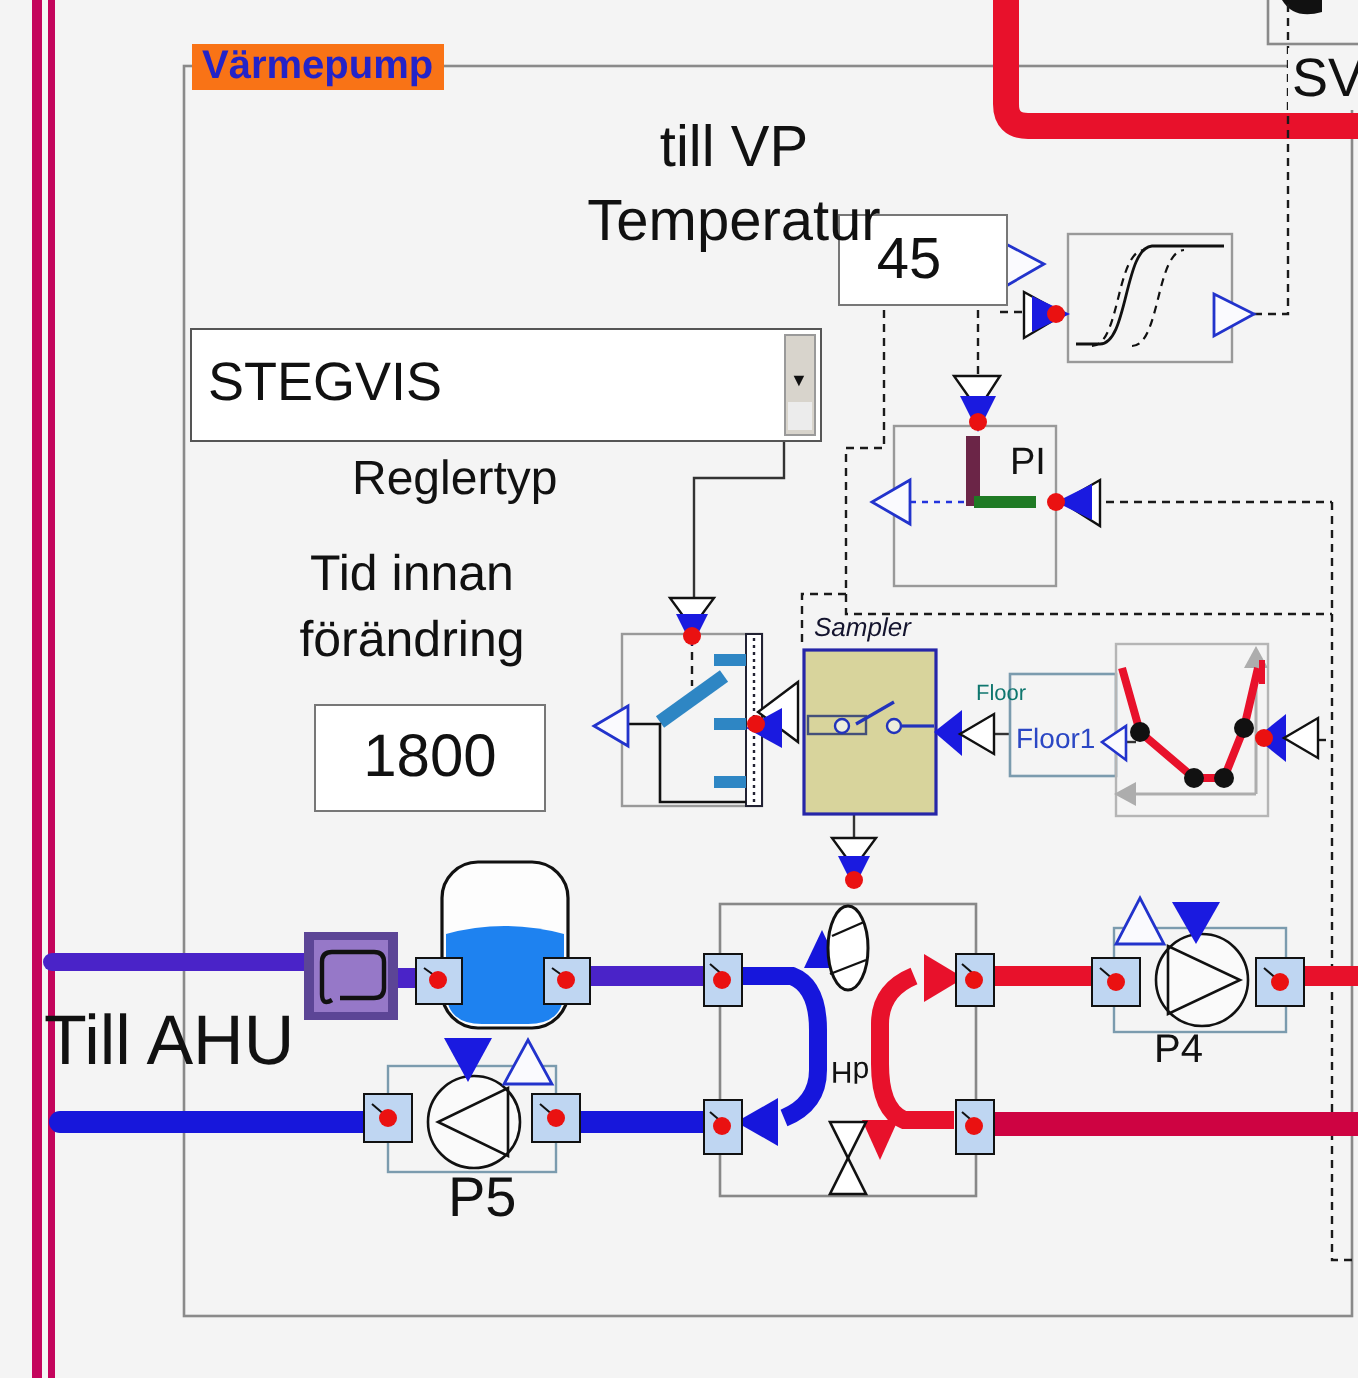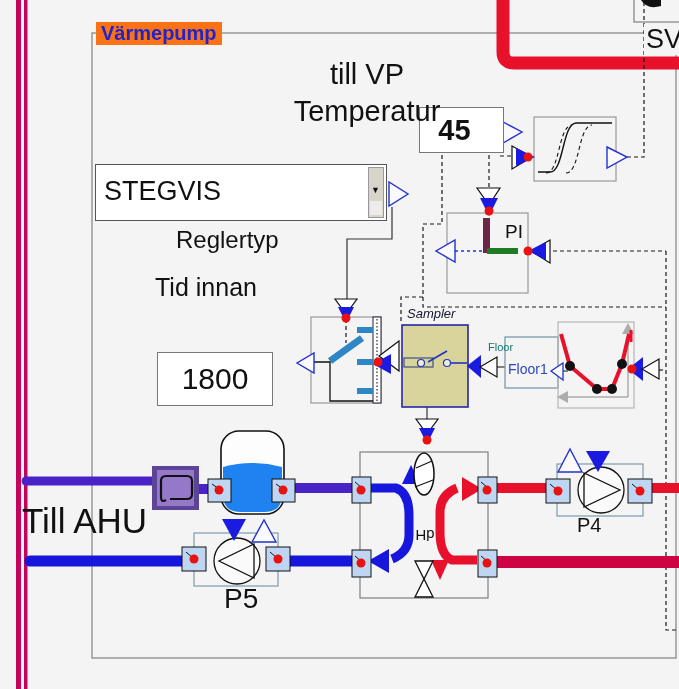--- a/index.html
+++ b/index.html
@@ -9,23 +9,23 @@
   .lbl{position:absolute;z-index:3;white-space:nowrap;}
   .groupbox-title{left:96px;top:22px;font-size:20px;font-weight:bold;color:#2323C8;
                   background:#f97316;padding:0 5px;}
   .sv-title{left:644px;top:24px;font-size:27px;color:#111;background:#F4F4F4;padding:0 2px;}
   .temp-title{left:260px;top:56px;width:214px;text-align:center;font-size:29px;line-height:37px;}
   .reglertyp{left:176px;top:226px;font-size:24px;}
   .tid-label{left:118px;top:271px;width:176px;text-align:center;font-size:25px;line-height:33px;}
   .till-ahu{left:22px;top:501px;font-size:35px;}
   .valuebox{position:absolute;z-index:2;background:#fff;border:1px solid #777;
             display:flex;align-items:center;justify-content:center;}
-  .box45{left:419px;top:107px;width:85px;height:46px;font-size:29px;padding-right:14px;box-sizing:border-box;font-weight:bold;}
+  .box45{left:419px;top:107px;width:85px;height:46px;font-size:29px;padding-right:14px;box-sizing:border-box;}
   .box1800{left:157px;top:352px;width:114px;height:52px;font-size:30px;}
-  .combo{left:95px;top:164px;width:292px;height:57px;position:absolute;z-index:2;background:#fff;
+  .combo{left:95px;top:164px;width:316px;height:57px;position:absolute;z-index:2;background:#fff;
          border:1px solid #555;box-sizing:border-box;}
   .combo-text{position:absolute;left:8px;top:11px;font-size:27px;}
   .combo-btn{position:absolute;right:2px;top:2px;bottom:2px;width:16px;background:#D8D4CC;
              border:1px solid #9a9a9a;box-sizing:border-box;}
   .combo-arrow{position:absolute;left:2px;top:17px;font-size:9px;color:#111;}
   .combo-track{position:absolute;left:1px;right:1px;bottom:2px;height:14px;background:#ECECEC;}
   .sampler-lbl{left:407px;top:306px;font-size:13px;color:#14142e;font-style:italic;}
   .floor-lbl{left:488px;top:341px;font-size:11px;color:#0f766e;}
   .floor1-lbl{left:508px;top:361px;font-size:14px;color:#2b47c4;text-align:center;}
   .pi-lbl{left:505px;top:221px;font-size:19px;}
@@ -264,20 +264,21 @@
   <span class="combo-text">STEGVIS</span>
   <div class="combo-btn">
     <span class="combo-arrow">▼</span>
     <div class="combo-track"></div>
   </div>
 </div>
 <div class="lbl reglertyp">Reglertyp</div>
 
 <div class="lbl tid-label">
   <div>Tid innan</div>
+  <div>förändring</div>
 </div>
 <div class="valuebox box1800">1800</div>
 <div class="valuebox box45">45</div>
 
 <div class="lbl sampler-lbl">Sampler</div>
 <div class="lbl floor-lbl">Floor</div>
 <div class="lbl floor1-lbl">Floor1</div>
 <div class="lbl pi-lbl">PI</div>
 <div class="lbl dh-lbl">dH</div>
 <div class="lbl p4-lbl">P4</div>

